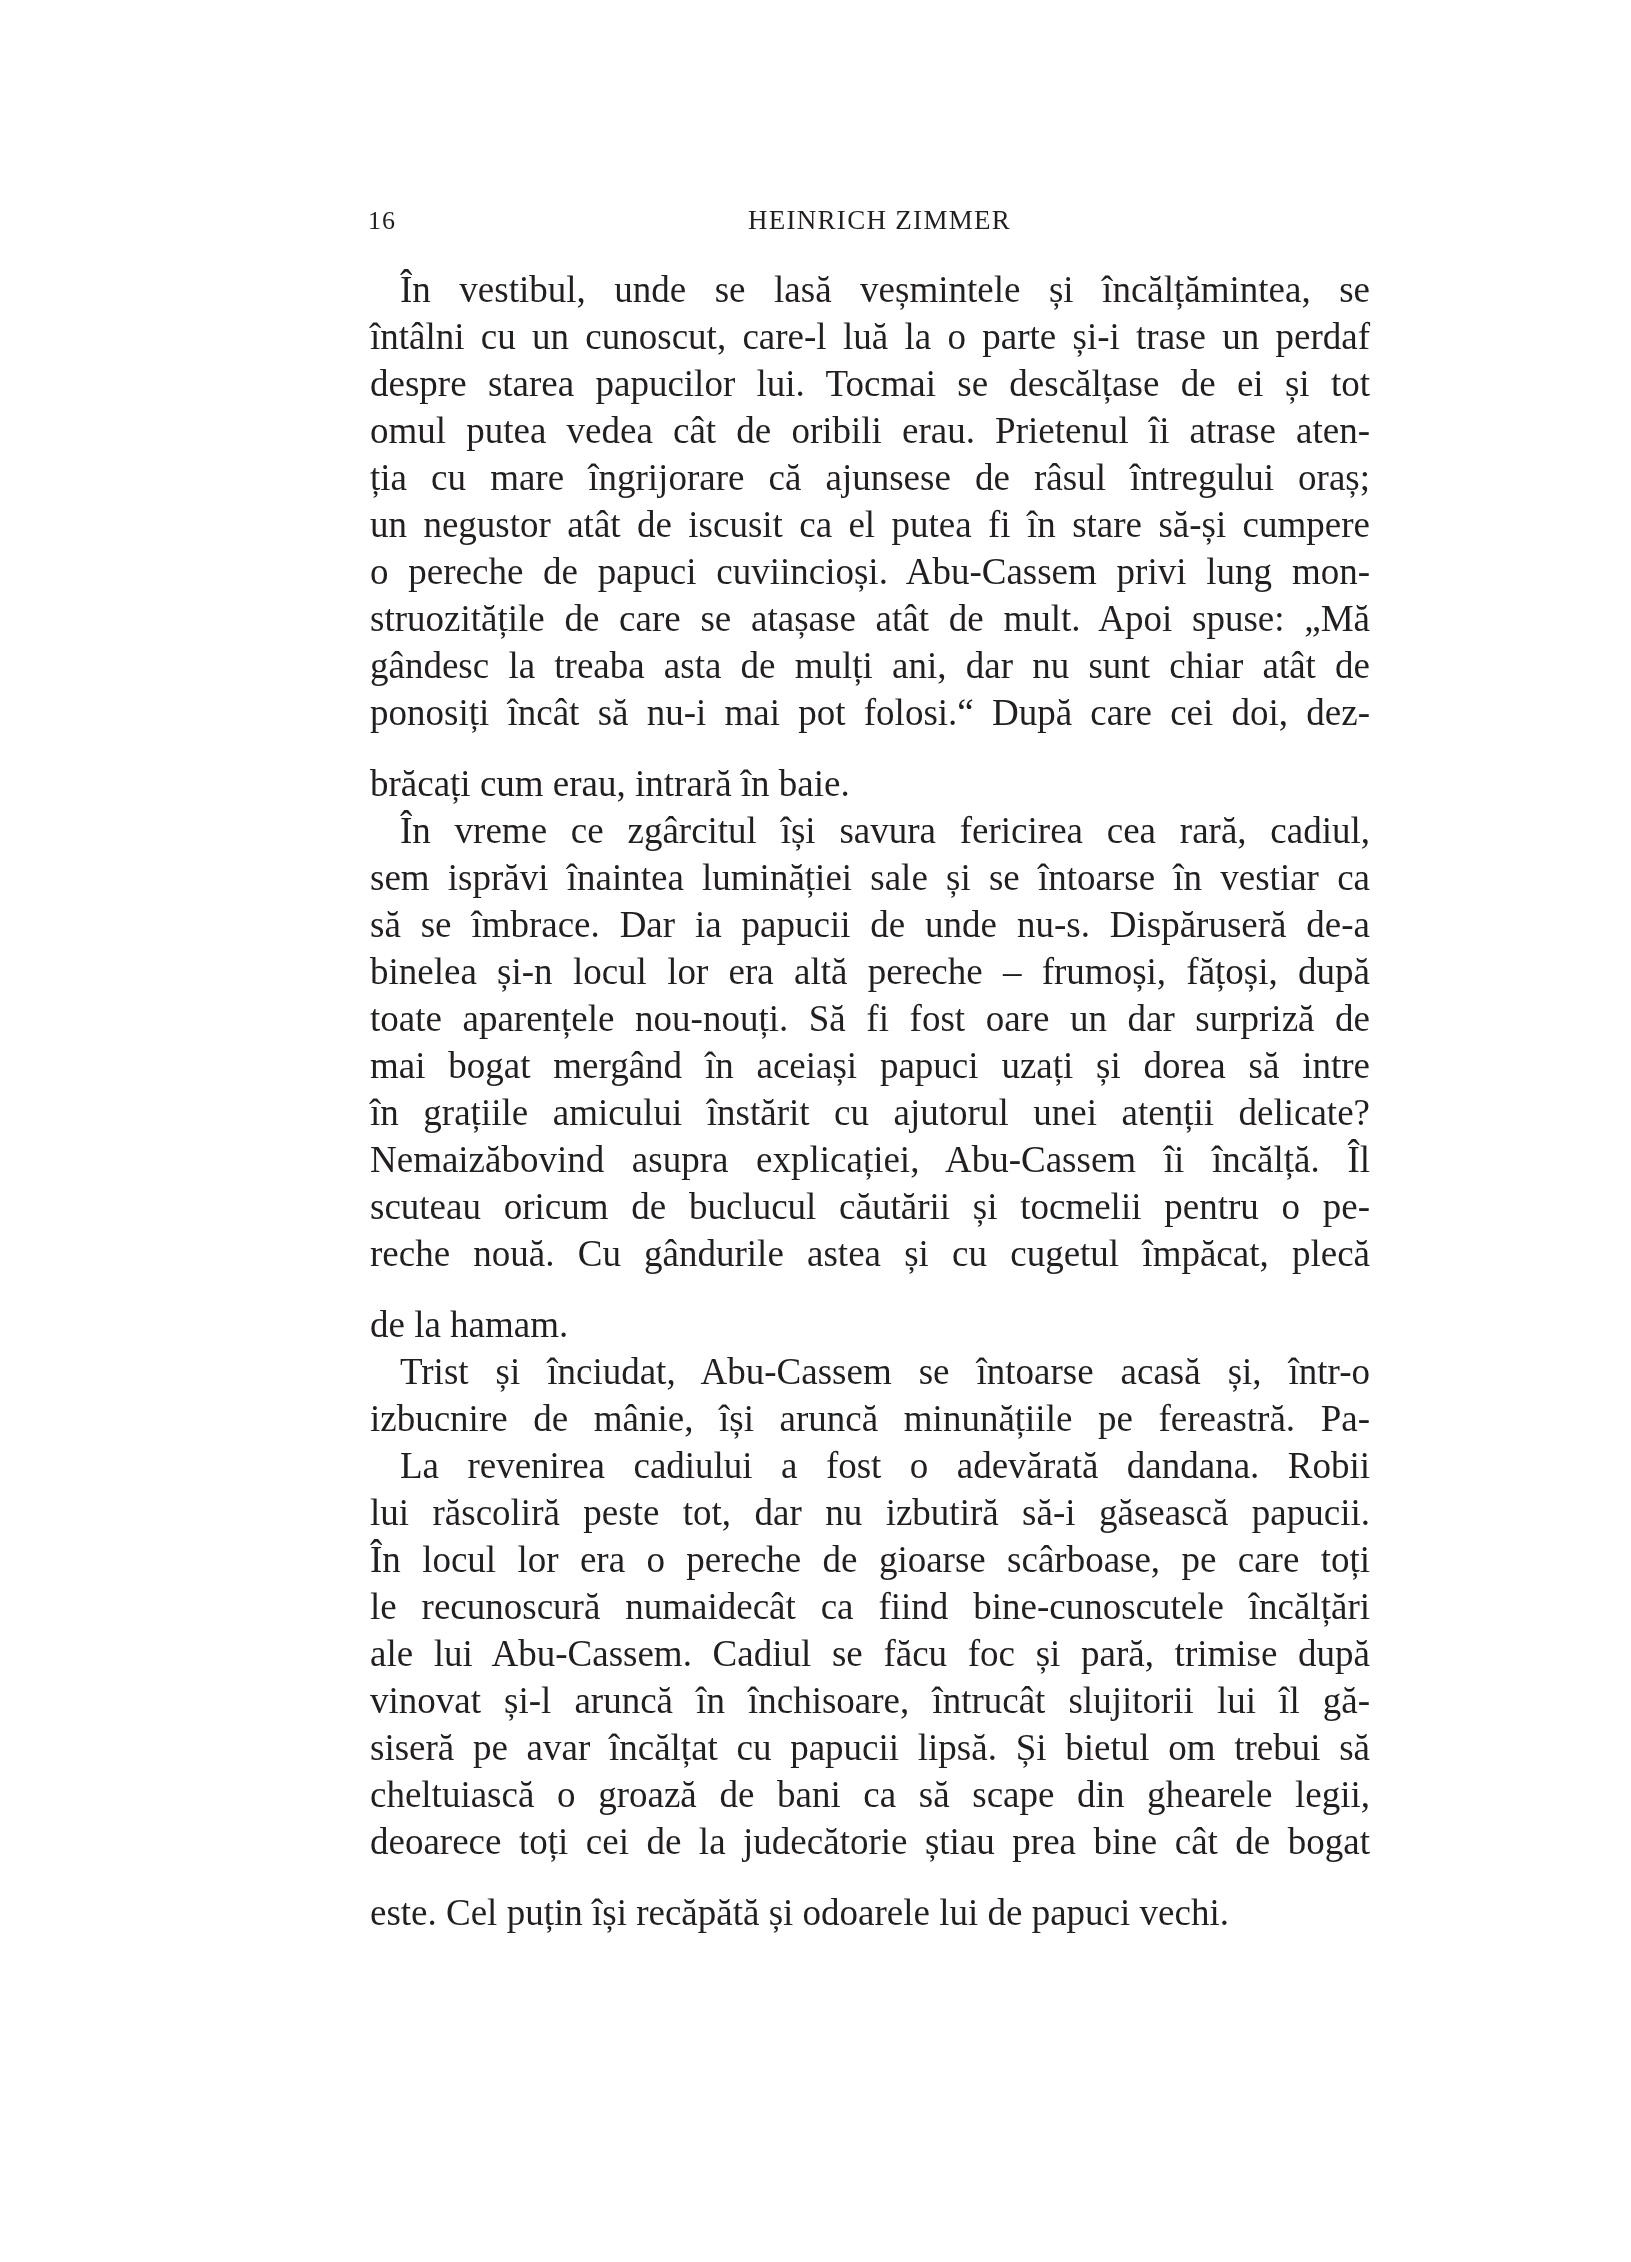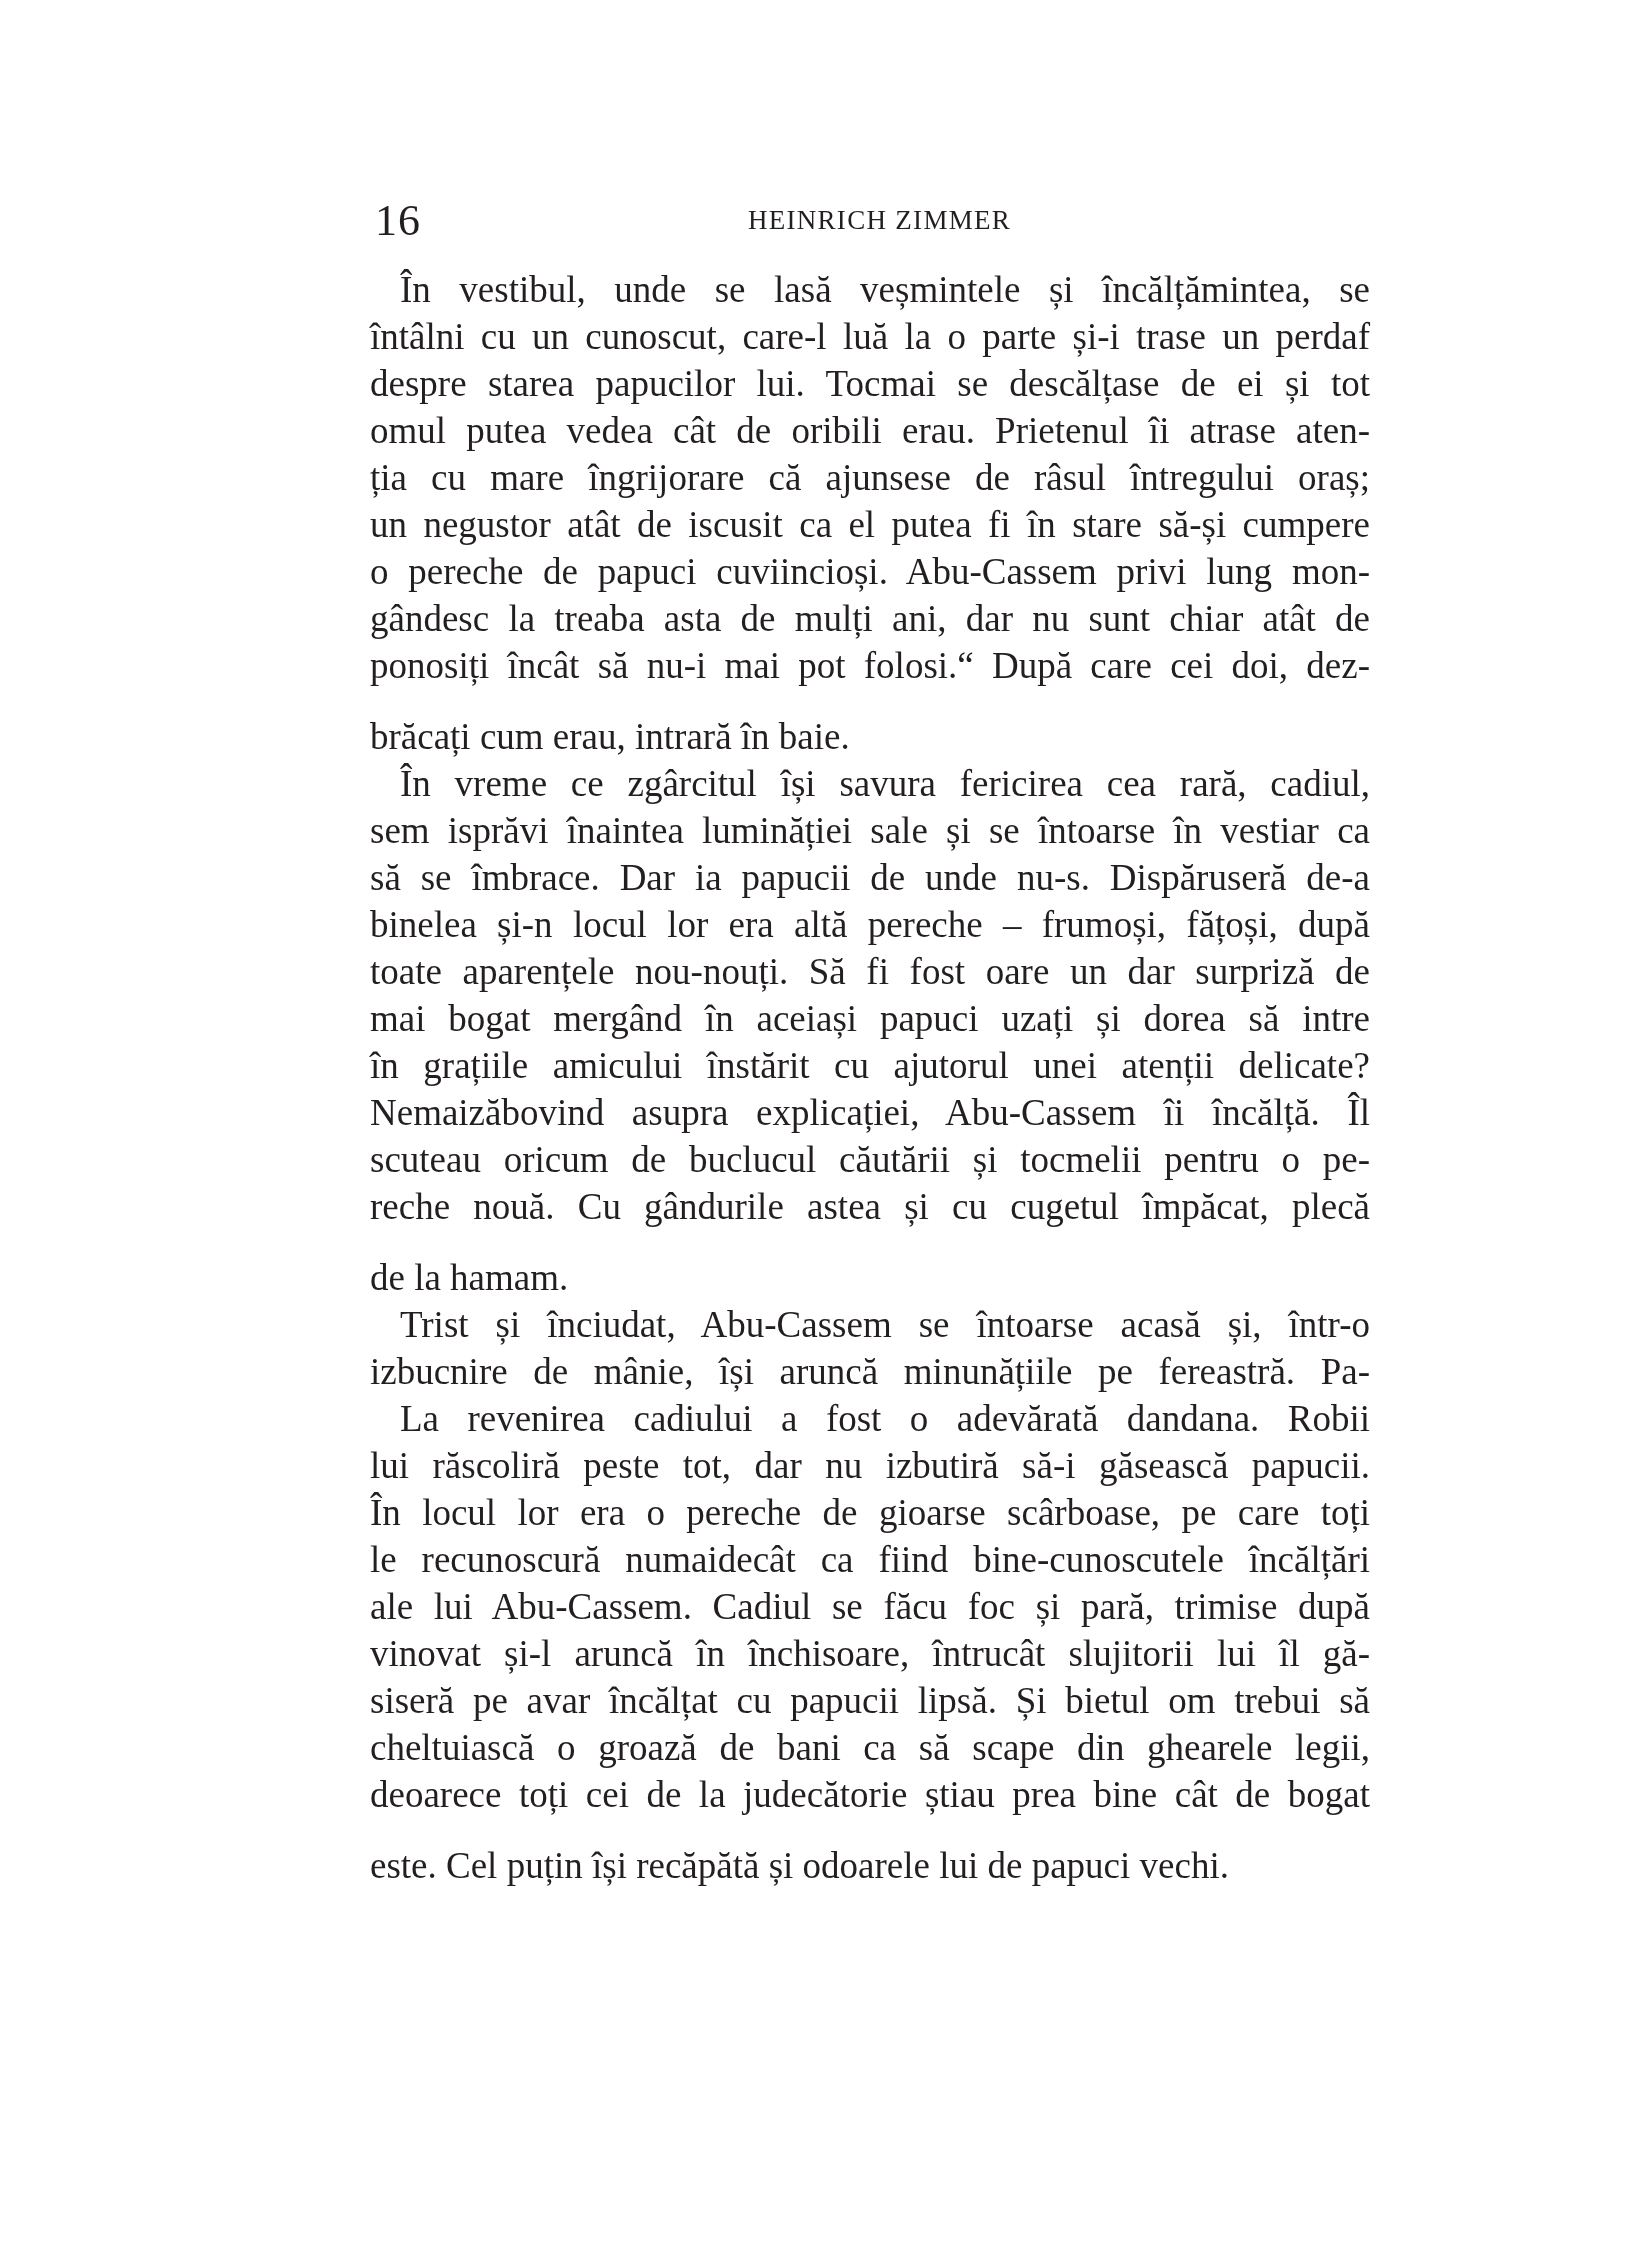--- a/index.html
+++ b/index.html
@@ -25,23 +25,23 @@
     }
     .running-head {
       position: absolute;
       top: 198px;
       left: 356px;
       width: 1011px;
       height: 45px;
     }
     .page-number {
       position: absolute;
-      left: 19px;
+      left: 12px;
       top: 0;
-      font-size: 44px;
+      font-size: 26px;
       line-height: 45px;
       letter-spacing: 0.9px;
     }
     .header-title {
       position: absolute;
       left: 0;
       right: 0;
       top: 0;
       text-align: center;
       font-size: 27px;
@@ -87,20 +87,21 @@
   <div class="body-text">
 
     <div class="paragraph">
       <span class="line indent">În vestibul, unde se lasă veșmintele și încălțămintea, se</span>
       <span class="line">întâlni cu un cunoscut, care-l luă la o parte și-i trase un perdaf</span>
       <span class="line">despre starea papucilor lui. Tocmai se descălțase de ei și tot</span>
       <span class="line">omul putea vedea cât de oribili erau. Prietenul îi atrase aten-</span>
       <span class="line">ția cu mare îngrijorare că ajunsese de râsul întregului oraș;</span>
       <span class="line">un negustor atât de iscusit ca el putea fi în stare să-și cumpere</span>
       <span class="line">o pereche de papuci cuviincioși. Abu-Cassem privi lung mon-</span>
+      <span class="line">struozitățile de care se atașase atât de mult. Apoi spuse: „Mă</span>
       <span class="line">gândesc la treaba asta de mulți ani, dar nu sunt chiar atât de</span>
       <span class="line">ponosiți încât să nu-i mai pot folosi.“ După care cei doi, dez-</span>
       <span class="line last">brăcați cum erau, intrară în baie.</span>
     </div>
 
     <div class="paragraph">
       <span class="line indent">În vreme ce zgârcitul își savura fericirea cea rară, cadiul,</span>
       <span class="line">sem isprăvi înaintea luminăției sale și se întoarse în vestiar ca</span>
       <span class="line">să se îmbrace. Dar ia papucii de unde nu-s. Dispăruseră de-a</span>
       <span class="line">binelea și-n locul lor era altă pereche – frumoși, fățoși, după</span>

